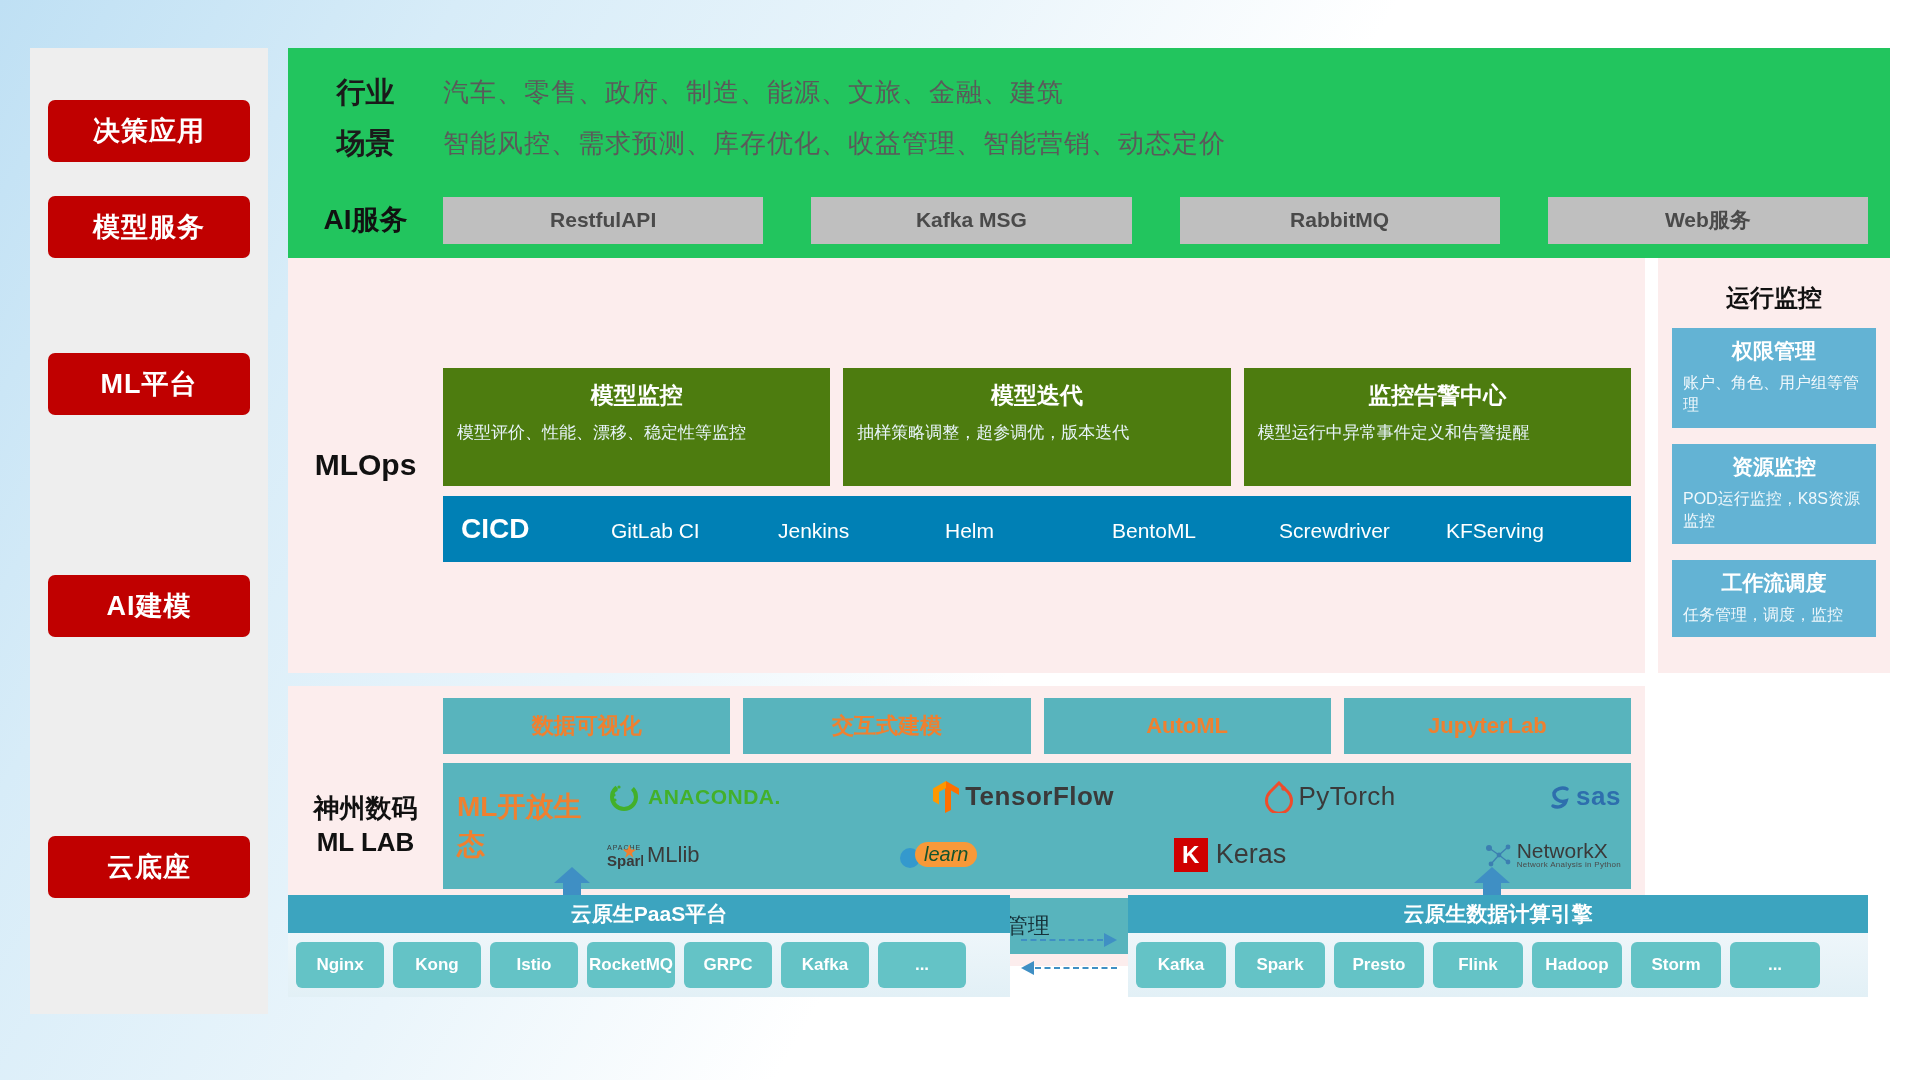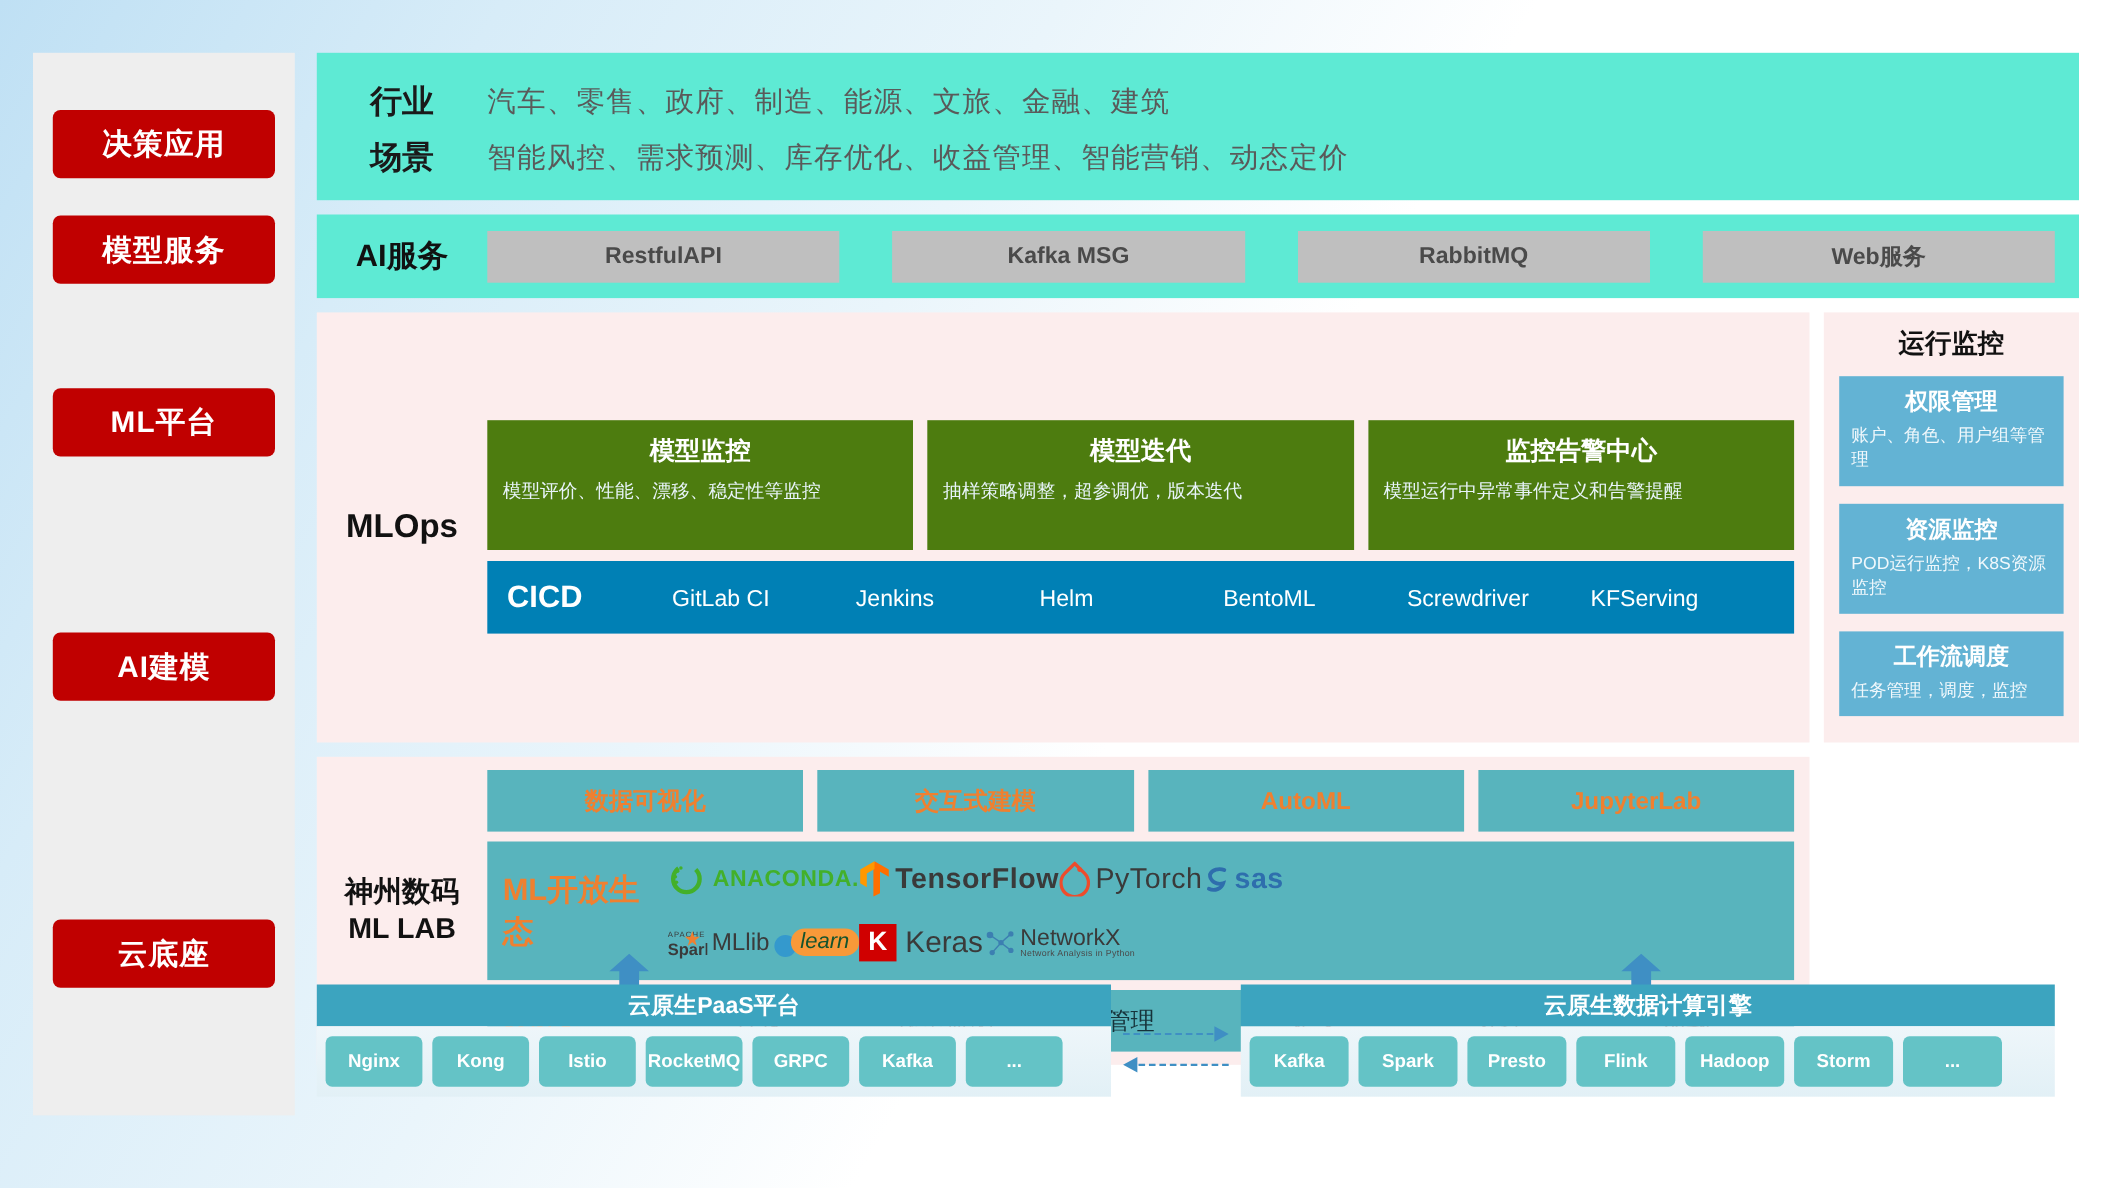--- a/index.html
+++ b/index.html
@@ -30,23 +30,22 @@
     color: #ffffff;
     font-size: 27px; font-weight: bold;
     display: flex; align-items: center; justify-content: center;
     letter-spacing: 1px;
   }
 
   
   #main-col { position: absolute; left: 288px; top: 48px; width: 1602px; }
 
   .band {
-    background: #5eead4;
+    background: #22c55e;
     width: 1602px;
-    margin-bottom: 13px;
     position: relative;
   }
 
   
   #band-decision { padding: 22px 0 22px 0; height: 134px; }
   .kv-row { display: flex; align-items: center; height: 45px; margin-bottom: 6px; }
   .kv-key {
     width: 155px; text-align: center;
     font-size: 29px; font-weight: bold; color: #1a1a1a;
   }
@@ -98,21 +97,21 @@
   .cicd-items { flex: 1; display: flex; }
   .cicd-item {
     flex: 1; font-size: 21px; color: #fff;
     line-height: 1.25; padding-right: 6px;
     align-self: flex-start; padding-top: 4px;
   }
 
   
   #right-monitor {
     width: 232px; background: #fceded;
-    padding: 8px 14px; display: flex; flex-direction: column;
+    padding: 20px 14px; display: flex; flex-direction: column;
   }
   #right-monitor-title {
     text-align: center; font-size: 24px; font-weight: bold;
     color: #111; margin-bottom: 14px; margin-top: 4px;
   }
   .mon-card {
     background: #63b3d4; color: #fff;
     padding: 9px 11px 11px 11px; margin-bottom: 16px;
   }
   .mon-card-title {
@@ -139,21 +138,21 @@
   }
   .eco-bar {
     background: #58b4bd; display: flex; align-items: center;
     padding: 6px 10px 6px 14px; height: 126px; margin-bottom: 9px;
   }
   .eco-label {
     width: 150px; flex-shrink: 0;
     font-size: 28px; font-weight: bold; color: #ef8030;
   }
   .eco-logos { flex: 1; }
-  .eco-logo-row { display: flex; align-items: center; justify-content: flex-start; height: 58px; }
+  .eco-logo-row { display: flex; align-items: center; justify-content: space-between; height: 58px; }
   .ds-bar {
     background: #58b4bd; height: 56px;
     display: flex; align-items: center; padding: 0 14px;
   }
   .ds-title {
     width: 150px; flex-shrink: 0;
     font-size: 23px; font-weight: bold; color: #ef8030;
   }
   .ds-items { flex: 1; display: flex; }
   .ds-item { flex: 1; text-align: center; font-size: 22px; color: #16323a; }

